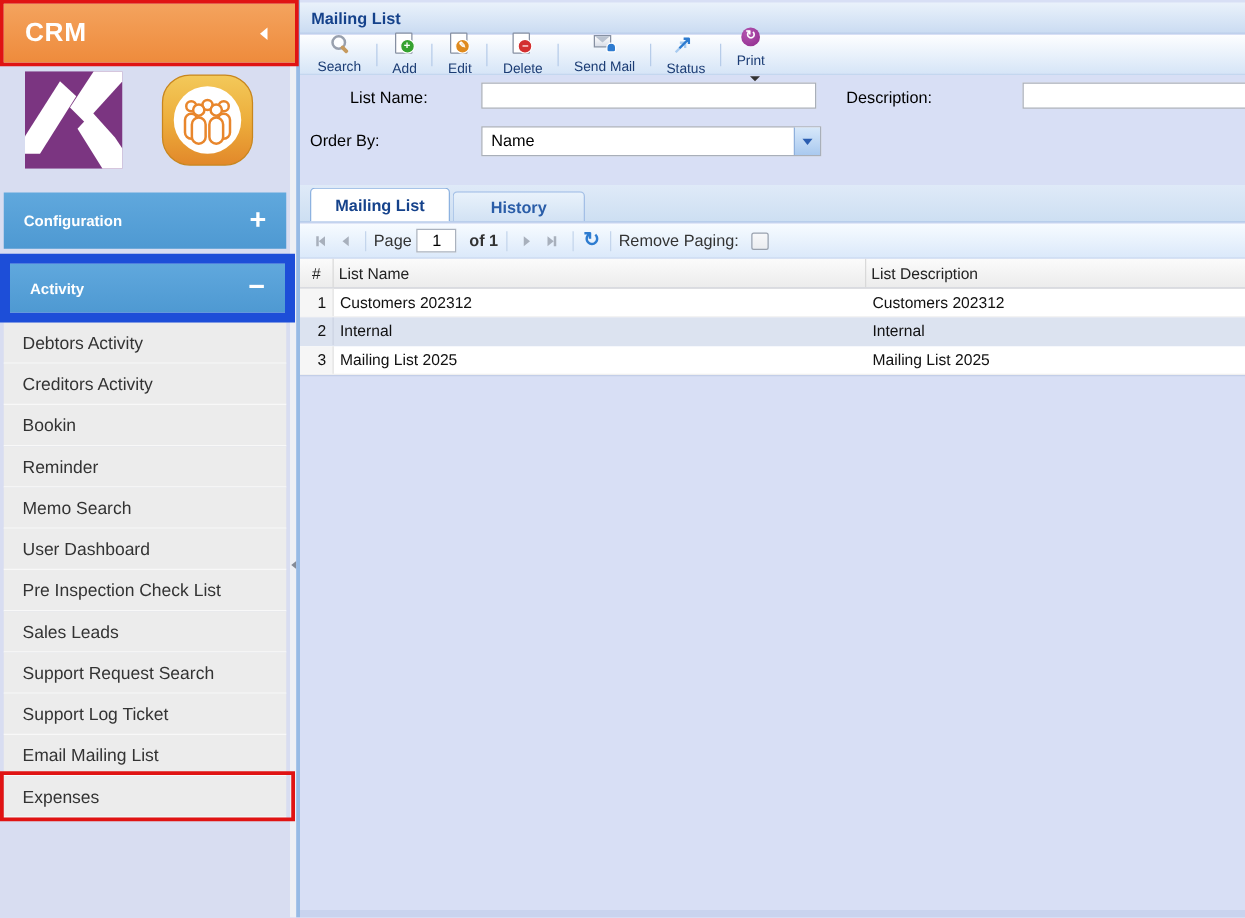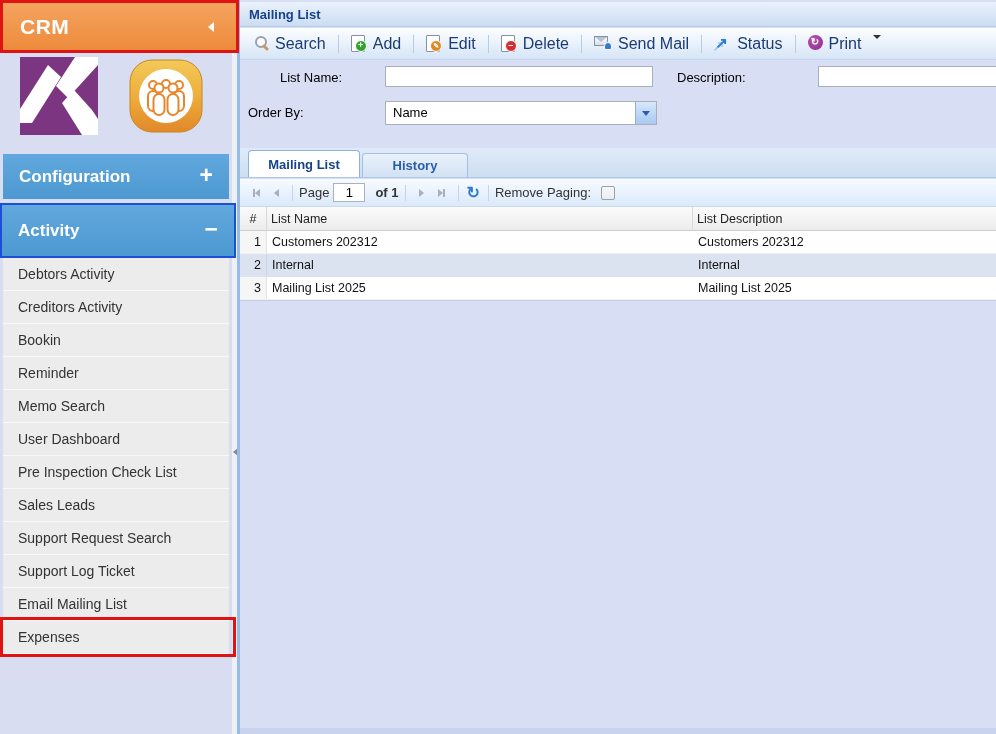--- a/index.html
+++ b/index.html
@@ -18,25 +18,25 @@
     border-right:6px solid #FFFFFF; border-top:5px solid transparent; border-bottom:5px solid transparent; }
 
   .logo { position:absolute; top:57px; width:78px; height:78px; }
   .logo-purple { left:20px; }
   .logo-gold { left:127px; }
 
   .section { position:absolute; left:3px; width:226px; height:45px;
     background:linear-gradient(180deg,#60A8DD,#4E99D2);
     display:flex; align-items:center; justify-content:space-between;
     padding:0 16px; color:#FFFFFF; }
-  .section-label { font-size:17px; font-weight:bold; }
+  .section-label { font-size:12px; font-weight:bold; }
   .section-toggle { font-size:23px; font-weight:bold; line-height:1; margin-top:-2px; }
   .sec-config { top:154px; }
 
-  .activity-box { position:absolute; left:0; top:203px; width:236px; height:55px; border:2px solid #1d4ed8; z-index:30; }
+  .activity-box { position:absolute; left:0; top:203px; width:236px; height:55px; border:8px solid #1d4ed8; z-index:30; }
   .activity-box .section { position:static; width:100%; height:100%; }
 
   .menu { position:absolute; left:3px; top:258px; width:226px; }
   .menu-item { height:33px; line-height:32px; padding-left:15px; background:#ECECEC;
     border-bottom:1px solid #F8F8F8; font-size:14px; color:#333333; cursor:pointer; }
 
   .email-box { position:absolute; left:0; top:617px; width:236px; height:40px; border:3px solid #E01313; z-index:30; pointer-events:none; }
 
   
   .splitter { position:absolute; left:232px; top:0; width:5px; height:734px; background:#EDF0F5; cursor:col-resize; }
@@ -48,21 +48,21 @@
     background:#D8DFF5; border-left:3px solid #97BBE5; overflow:hidden; }
 
   .panel-header { position:absolute; left:0; top:2px; width:756px; height:25px;
     background:linear-gradient(180deg,#EAF2FB,#CBDCF2); border-bottom:1px solid #B7CDE9;
     display:flex; align-items:center; }
   .panel-title { margin-left:9px; font-size:13px; font-weight:bold; color:#15428B; }
 
   .toolbar { position:absolute; left:0; top:28px; width:756px; height:32px;
     background:linear-gradient(180deg,#FDFEFF,#D6E5F7); border-bottom:1px solid #C4D7EF;
     display:flex; align-items:center; padding-left:6px; }
-  .tb-btn { display:flex; align-items:flex-start; gap:6px; padding:4px 8px; font-size:16px; color:#1B3C74; cursor:pointer; border-radius:3px; }
+  .tb-btn { display:flex; align-items:center; gap:6px; padding:4px 8px; font-size:11px; color:#1B3C74; cursor:pointer; border-radius:3px;flex-direction:column; }
   .tb-sep { width:1px; height:18px; background:#B6CCE9; margin:0 4px; }
   .caret-down { width:0; height:0; border-left:4px solid transparent; border-right:4px solid transparent; border-top:4px solid #333; margin-left:6px; }
 
   
   .ic { display:inline-block; position:relative; }
   .ic-search { width:15px; height:15px; }
   .ic-search::before { content:""; position:absolute; left:1px; top:1px; width:8px; height:8px;
     border:2px solid #98A0AE; border-radius:50%; background:rgba(255,255,255,.7); }
   .ic-search::after { content:""; position:absolute; right:0; bottom:1px; width:7px; height:3px;
     background:#C69A5E; border-radius:1px; transform:rotate(45deg); }

